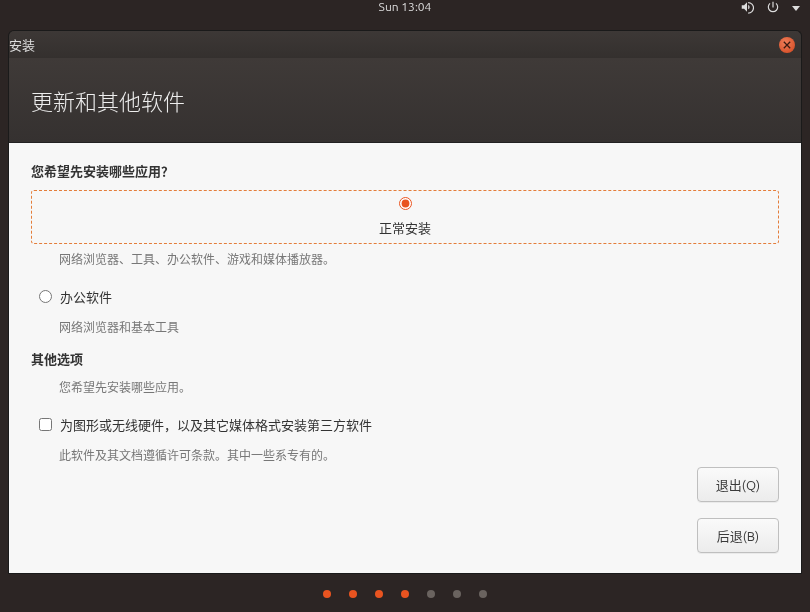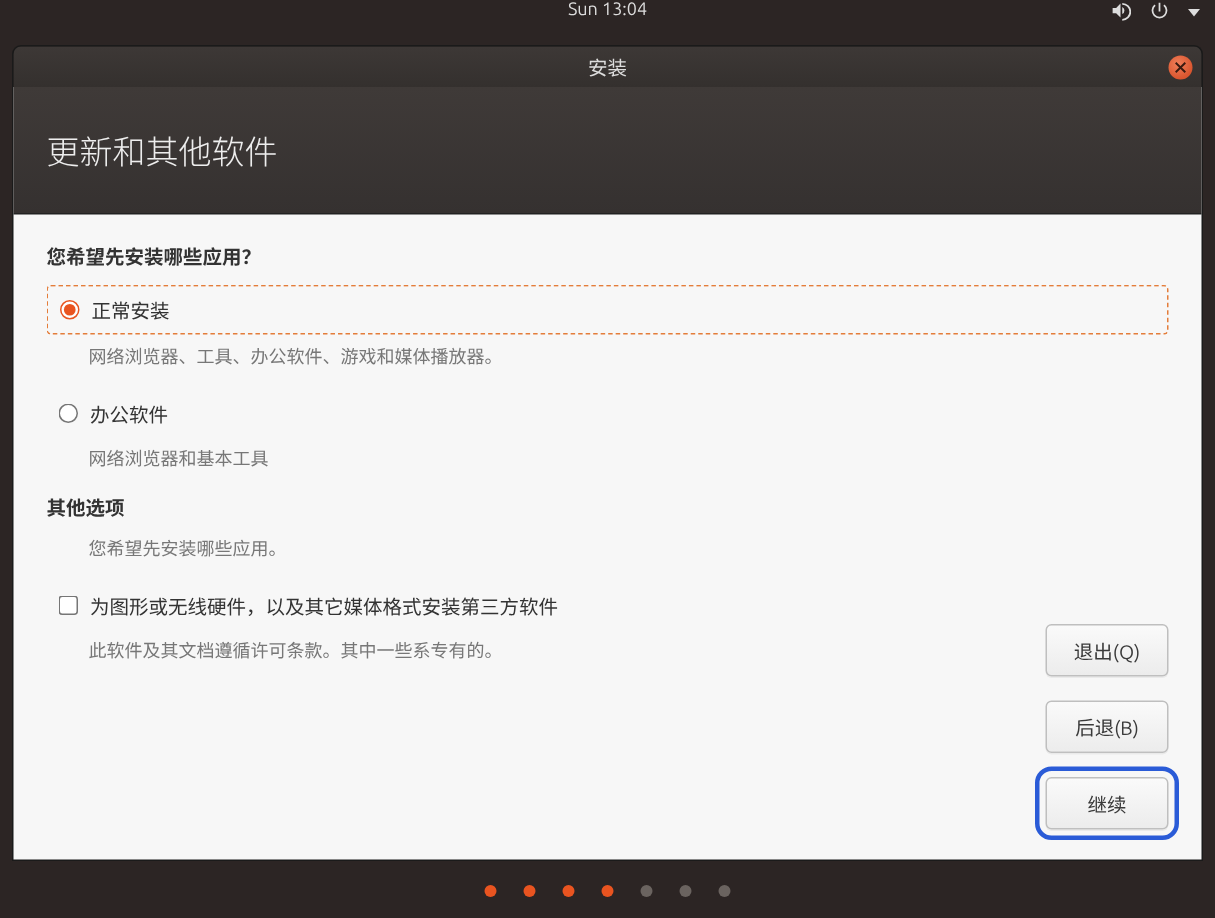--- a/index.html
+++ b/index.html
@@ -34,21 +34,21 @@
       border-right: 4px solid transparent;
       border-top: 5px solid #ddd;
     }
 
     
     .titlebar {
       height: 28px;
       background: linear-gradient(#3d3836, #34302e);
       display: flex;
       align-items: center;
-      justify-content: center;
+      justify-content: flex-start;
       color: #ddd;
       font-size: 13px;
       position: relative;
       margin: 6px 8px 0 8px;
       border-radius: 6px 6px 0 0;
       border: 1px solid #1a1a1a;
       border-bottom: none;
     }
     .close-btn {
       position: absolute;
@@ -89,20 +89,21 @@
     }
     .option {
       display: flex;
       align-items: center;
       padding: 6px 8px;
       gap: 8px;
     }
     .option.highlighted {
       border: 1px dashed #e47d3a;
       border-radius: 3px;
+      flex-direction: column;
     }
     .option input[type=radio] { accent-color: #e95420; }
     .option input[type=checkbox] { accent-color: #5a9a5a; }
     .option-label { font-size: 13px; }
     .option-desc {
       font-size: 12px;
       color: #777;
       margin: 6px 0 14px 28px;
     }
     .disabled { color: #a0a0a0; }
@@ -207,21 +208,20 @@
       <input type="checkbox" style="">
       <span class="option-label">为图形或无线硬件，以及其它媒体格式安装第三方软件</span>
     </label>
     <div class="option-desc">此软件及其文档遵循许可条款。其中一些系专有的。</div>
 
   </div>
 
   <div class="button-bar">
     <div class="btn">退出(Q)</div>
     <div class="btn">后退(B)</div>
-    <div class="btn highlight-frame">继续</div>
   </div>
 </div>
 
 <div class="dots">
   <div class="dot active"></div>
   <div class="dot active"></div>
   <div class="dot active"></div>
   <div class="dot active"></div>
   <div class="dot"></div>
   <div class="dot"></div>

